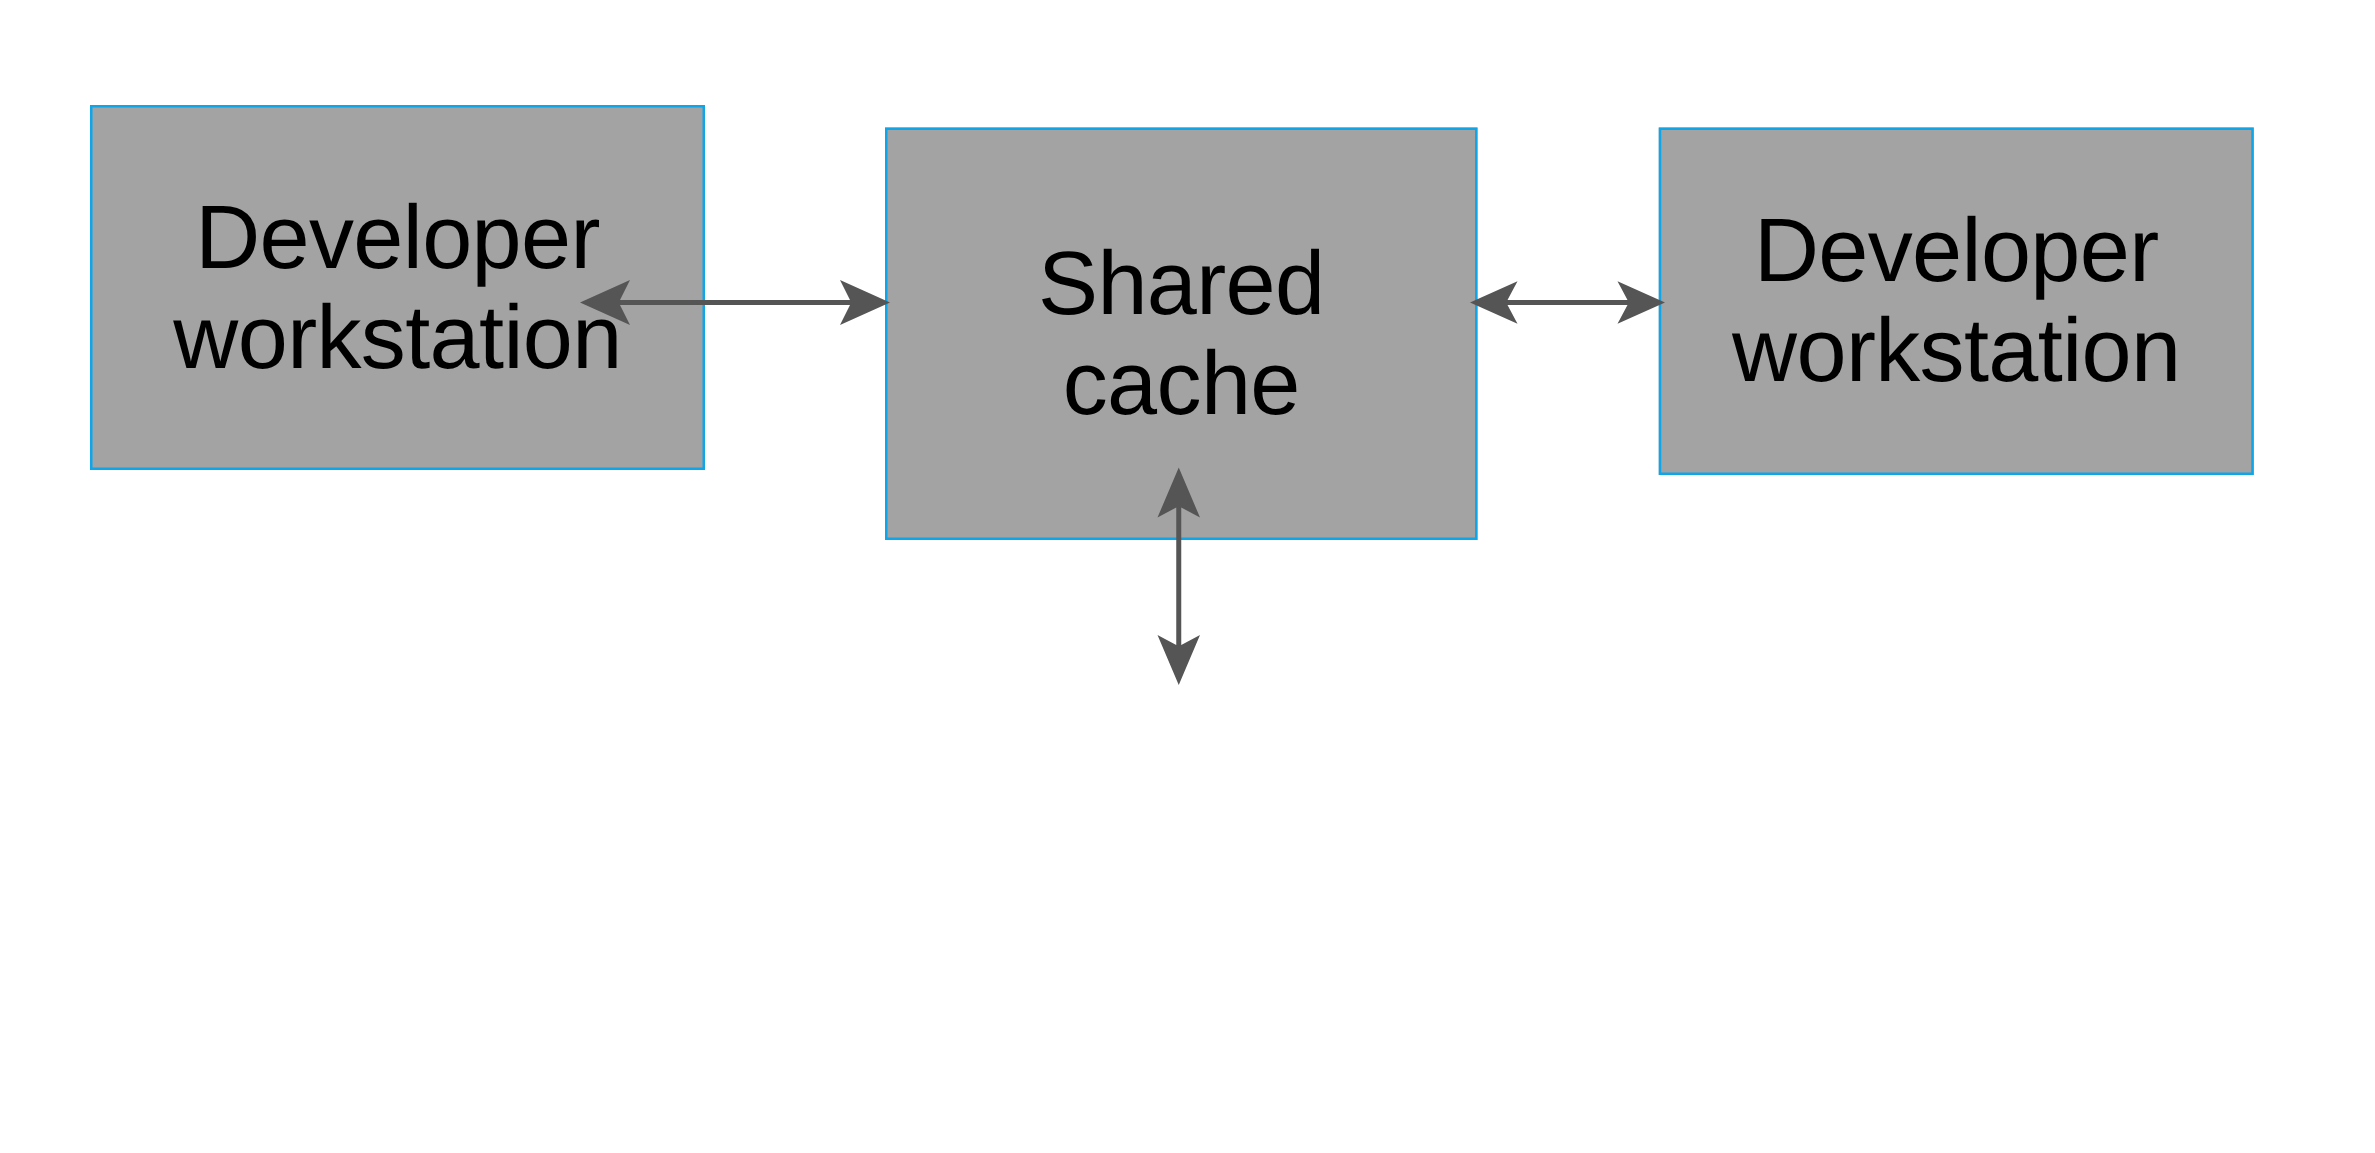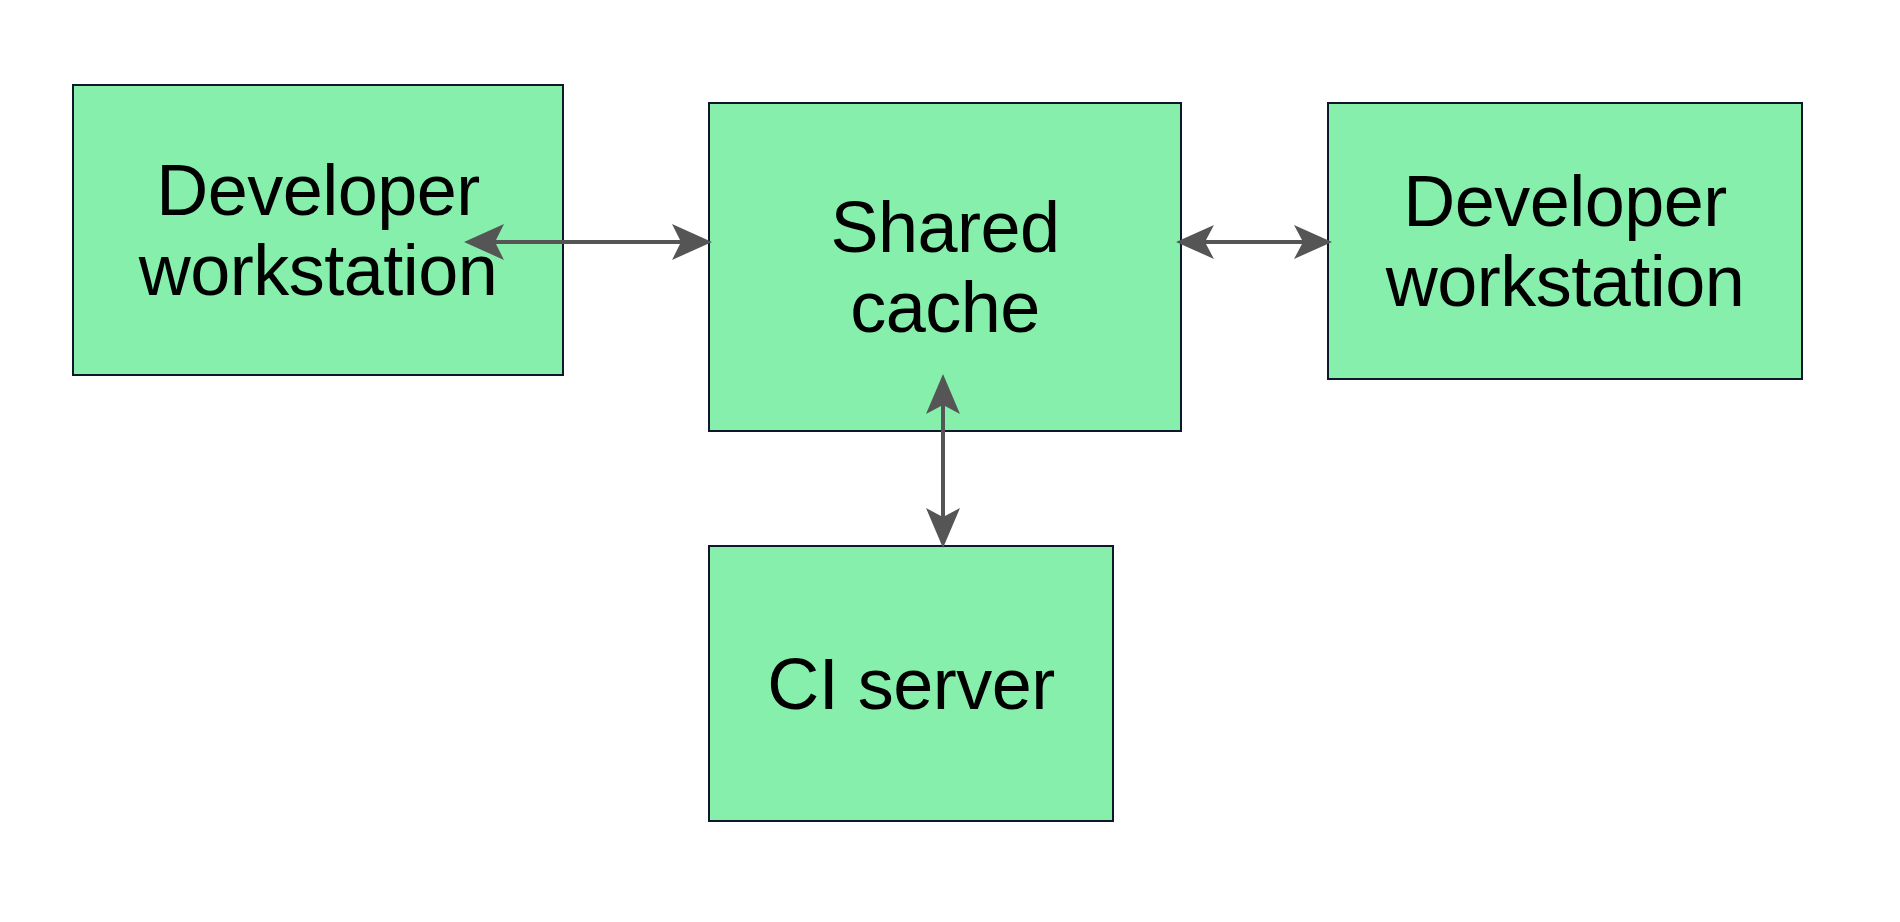--- a/index.html
+++ b/index.html
@@ -15,22 +15,22 @@
   }
   #diagram-canvas {
     position: relative;
     width: 1900px;
     height: 922px;
     background: #ffffff;
   }
   .node-box {
     position: absolute;
     box-sizing: border-box;
-    background: #86efac;
-    border: 2px solid #0f172a;
+    background: #a3a3a3;
+    border: 2px solid #0ea5e9;
     display: flex;
     align-items: center;
     justify-content: center;
     text-align: center;
   }
   .node-label {
     font-family: "Liberation Sans", sans-serif;
     font-size: 72px;
     line-height: 80px;
     color: #000000;
@@ -71,23 +71,20 @@
   <div class="node-box" id="node-shared">
     <span class="node-label">Shared
 cache</span>
   </div>
 
   <div class="node-box" id="node-dev-right">
     <span class="node-label">Developer
 workstation</span>
   </div>
 
-  <div class="node-box" id="node-ci">
-    <span class="node-label">CI server</span>
-  </div>
 
   <div class="connector" id="conn-left">
     <svg width="260" height="52" viewBox="0 0 260 52">
       <g fill="#555555" stroke="none">
         <path d="M6 26 L46 8 L38 24 L222 24 L214 8 L254 26 L214 44 L222 28 L38 28 L46 44 Z"></path>
       </g>
     </svg>
   </div>
 
   <div class="connector" id="conn-right">

